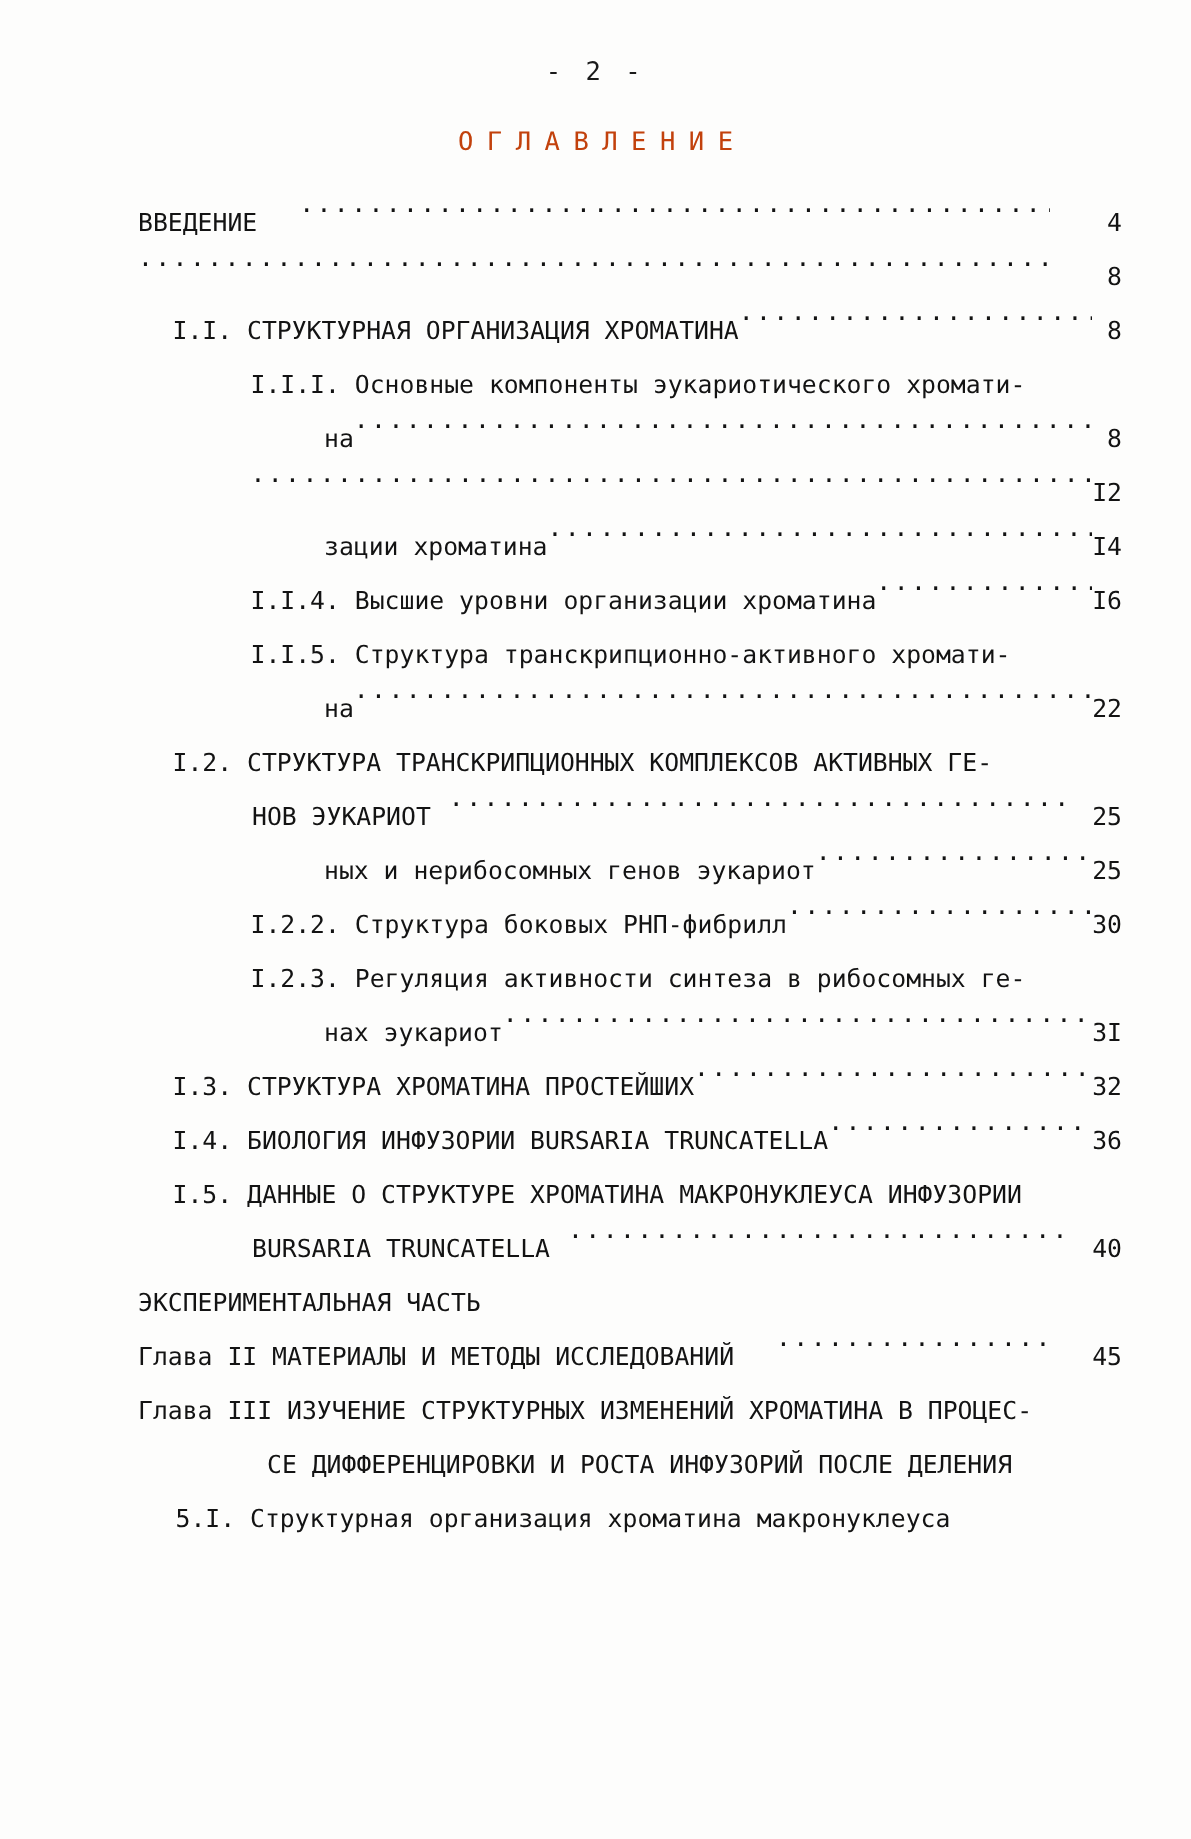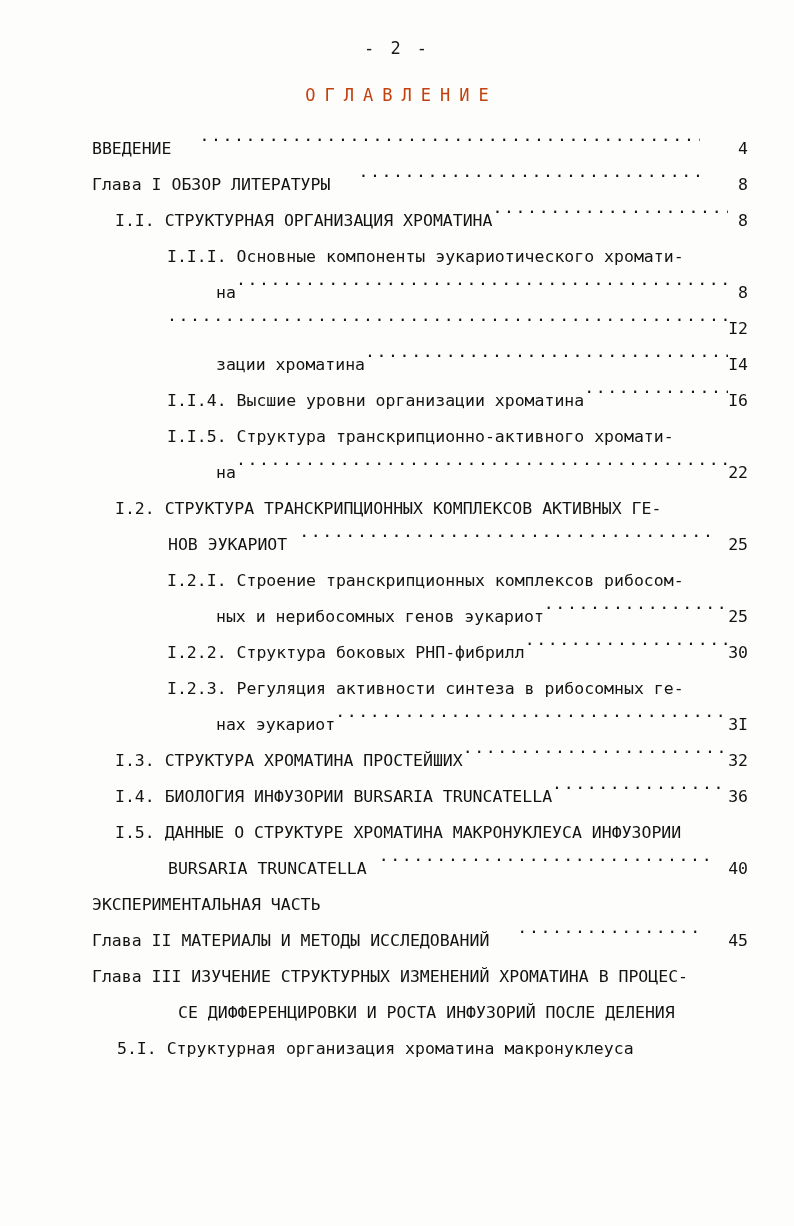--- a/index.html
+++ b/index.html
@@ -125,21 +125,20 @@
         <div class="entry lv0 pad-page">
           <span class="label">ВВЕДЕНИЕ</span>
           <span class="leader">
             <span>........................................................................................................................................................................................................</span>
           </span>
           <span class="page">4</span>
         </div>
       </div>
       <div class="row">
         <div class="entry lv0 pad-page">
-          <span class="label">Глава I ОБЗОР ЛИТЕРАТУРЫ</span>
           <span class="leader">
             <span>........................................................................................................................................................................................................</span>
           </span>
           <span class="page">8</span>
         </div>
       </div>
       <div class="row">
         <div class="entry lv1 pad-page">
           <span class="label">I.I. СТРУКТУРНАЯ ОРГАНИЗАЦИЯ ХРОМАТИНА</span>
           <span class="leader">
@@ -204,23 +203,20 @@
       <div class="row">
         <div class="entry lv1c">
           <span class="label">НОВ ЭУКАРИОТ</span>
           <span class="leader">
             <span>........................................................................................................................................................................................................</span>
           </span>
           <span class="page">25</span>
         </div>
       </div>
       <div class="row">
-        <div class="plain lv2">I.2.I. Строение транскрипционных комплексов рибосом-</div>
-      </div>
-      <div class="row">
         <div class="entry lv2c">
           <span class="label">ных и нерибосомных генов эукариот</span>
           <span class="leader">
             <span>........................................................................................................................................................................................................</span>
           </span>
           <span class="page">25</span>
         </div>
       </div>
       <div class="row">
         <div class="entry lv2">

